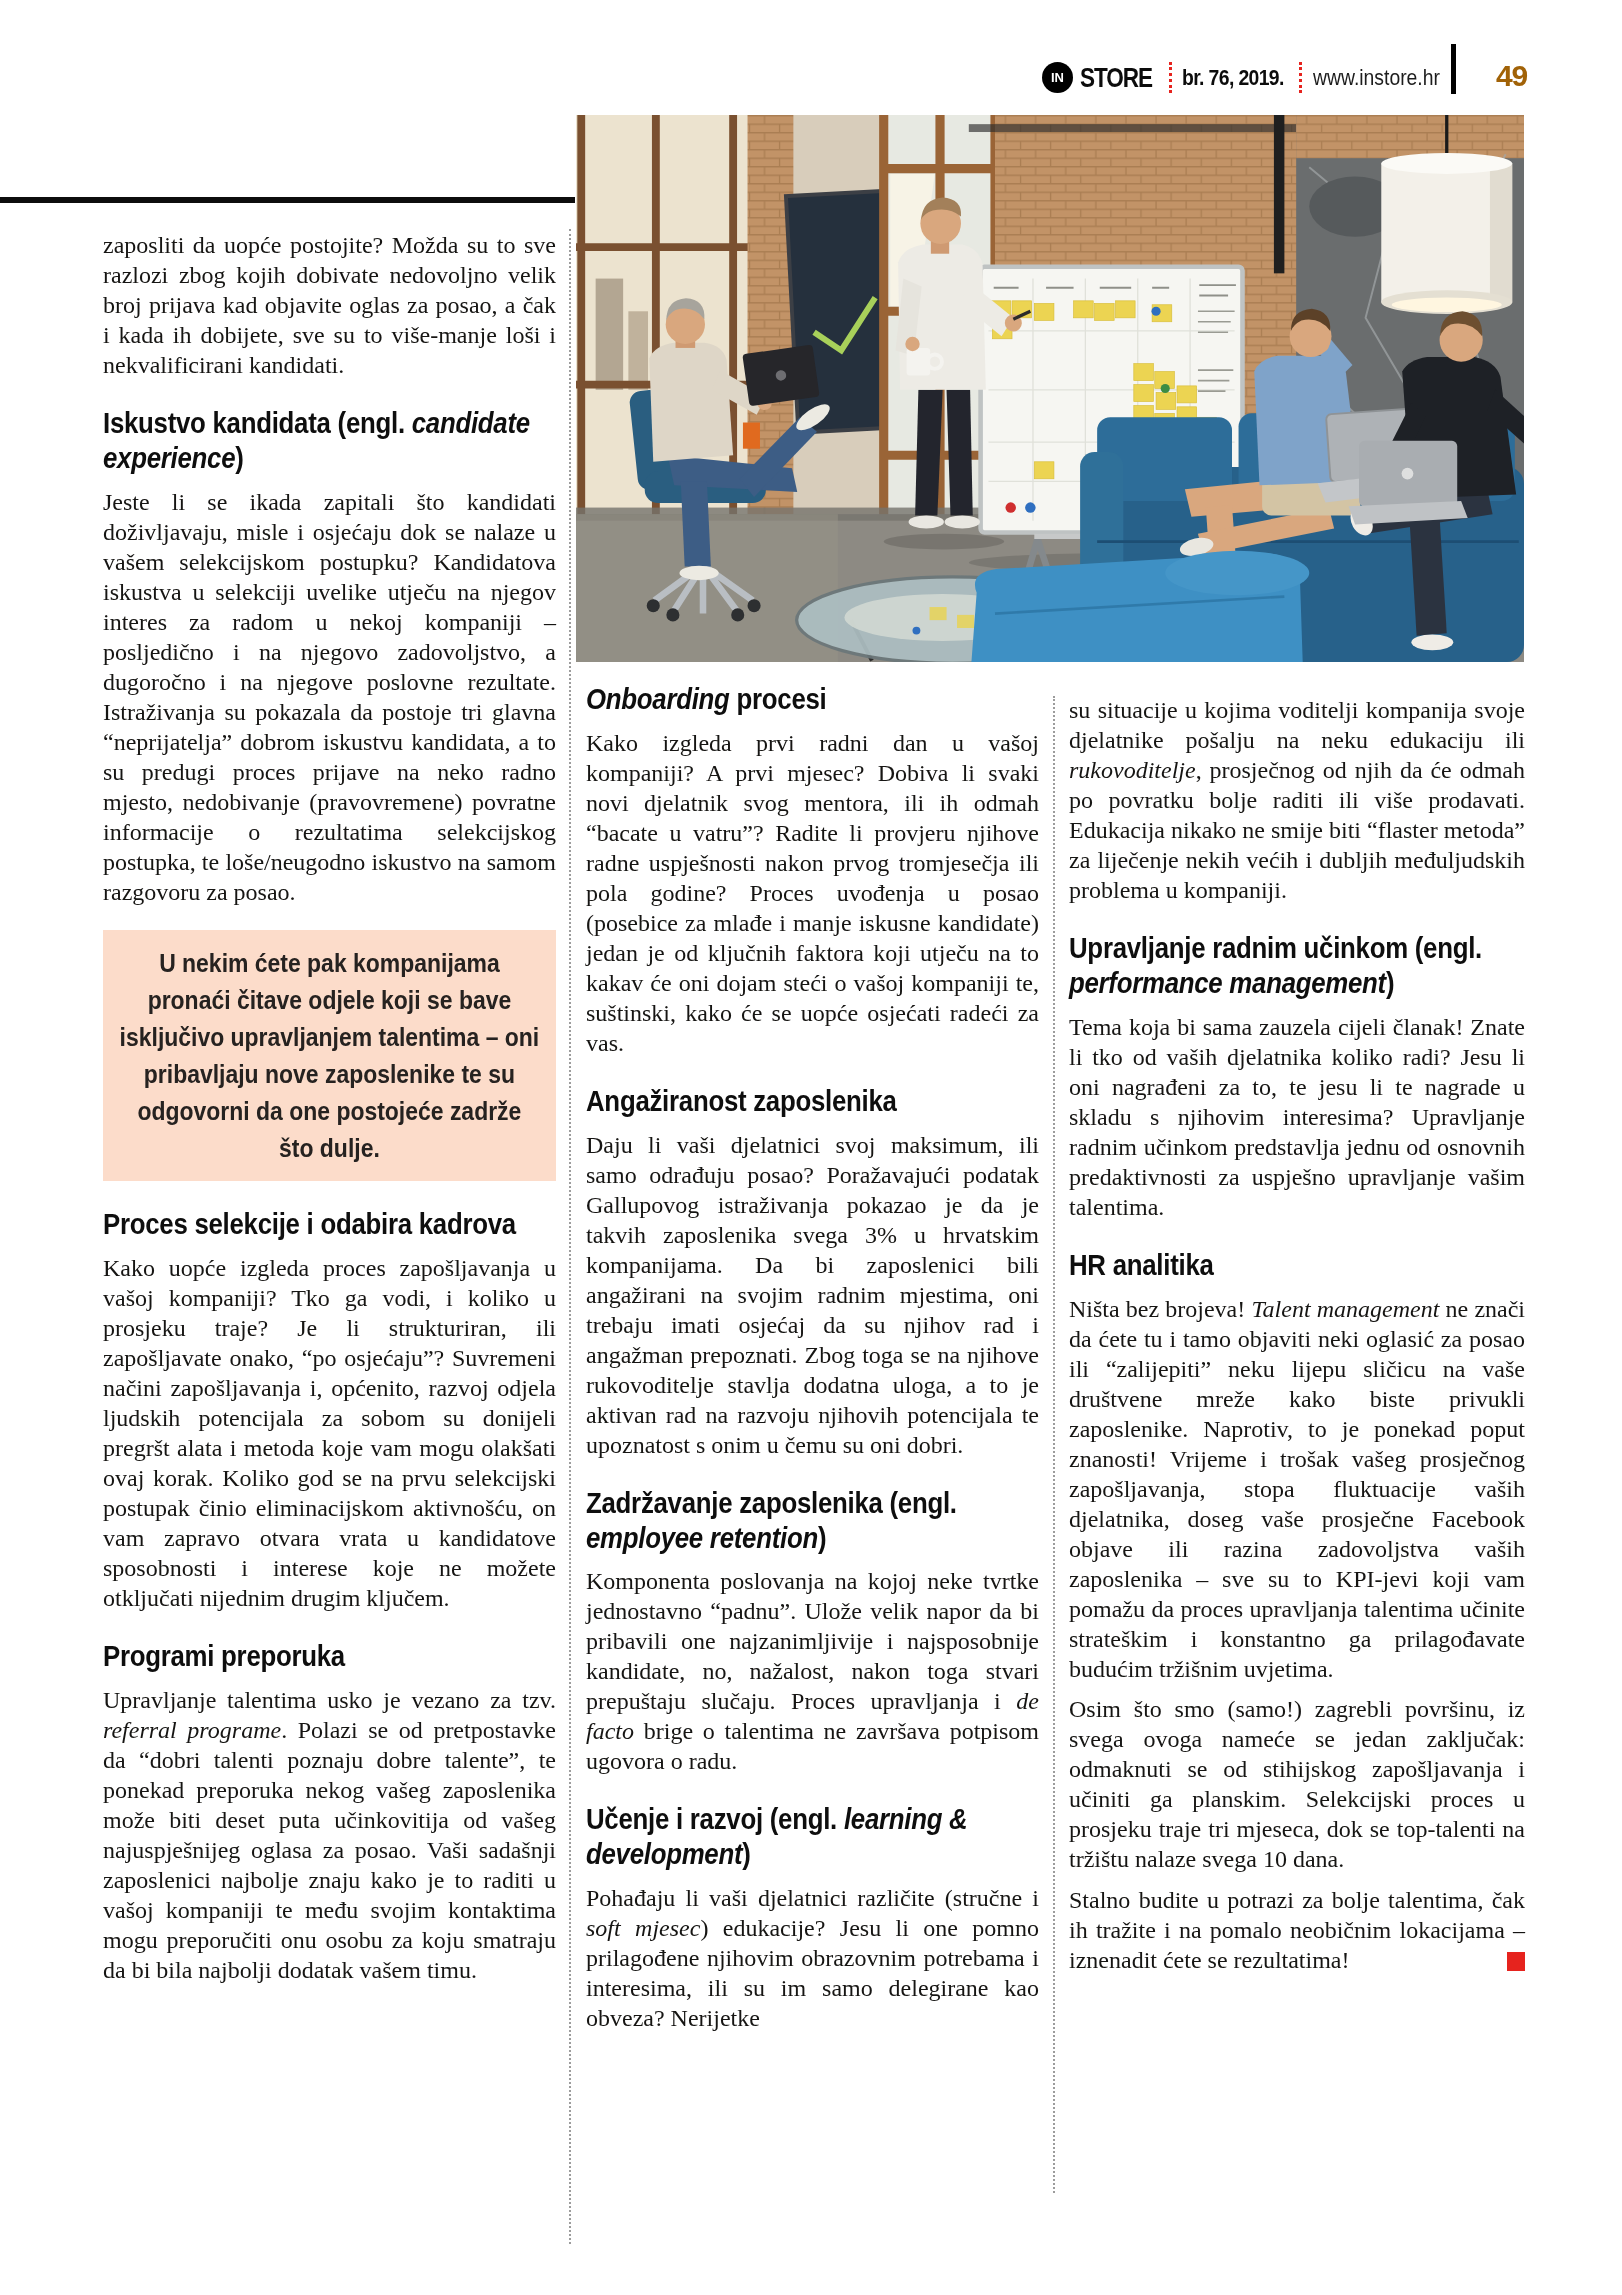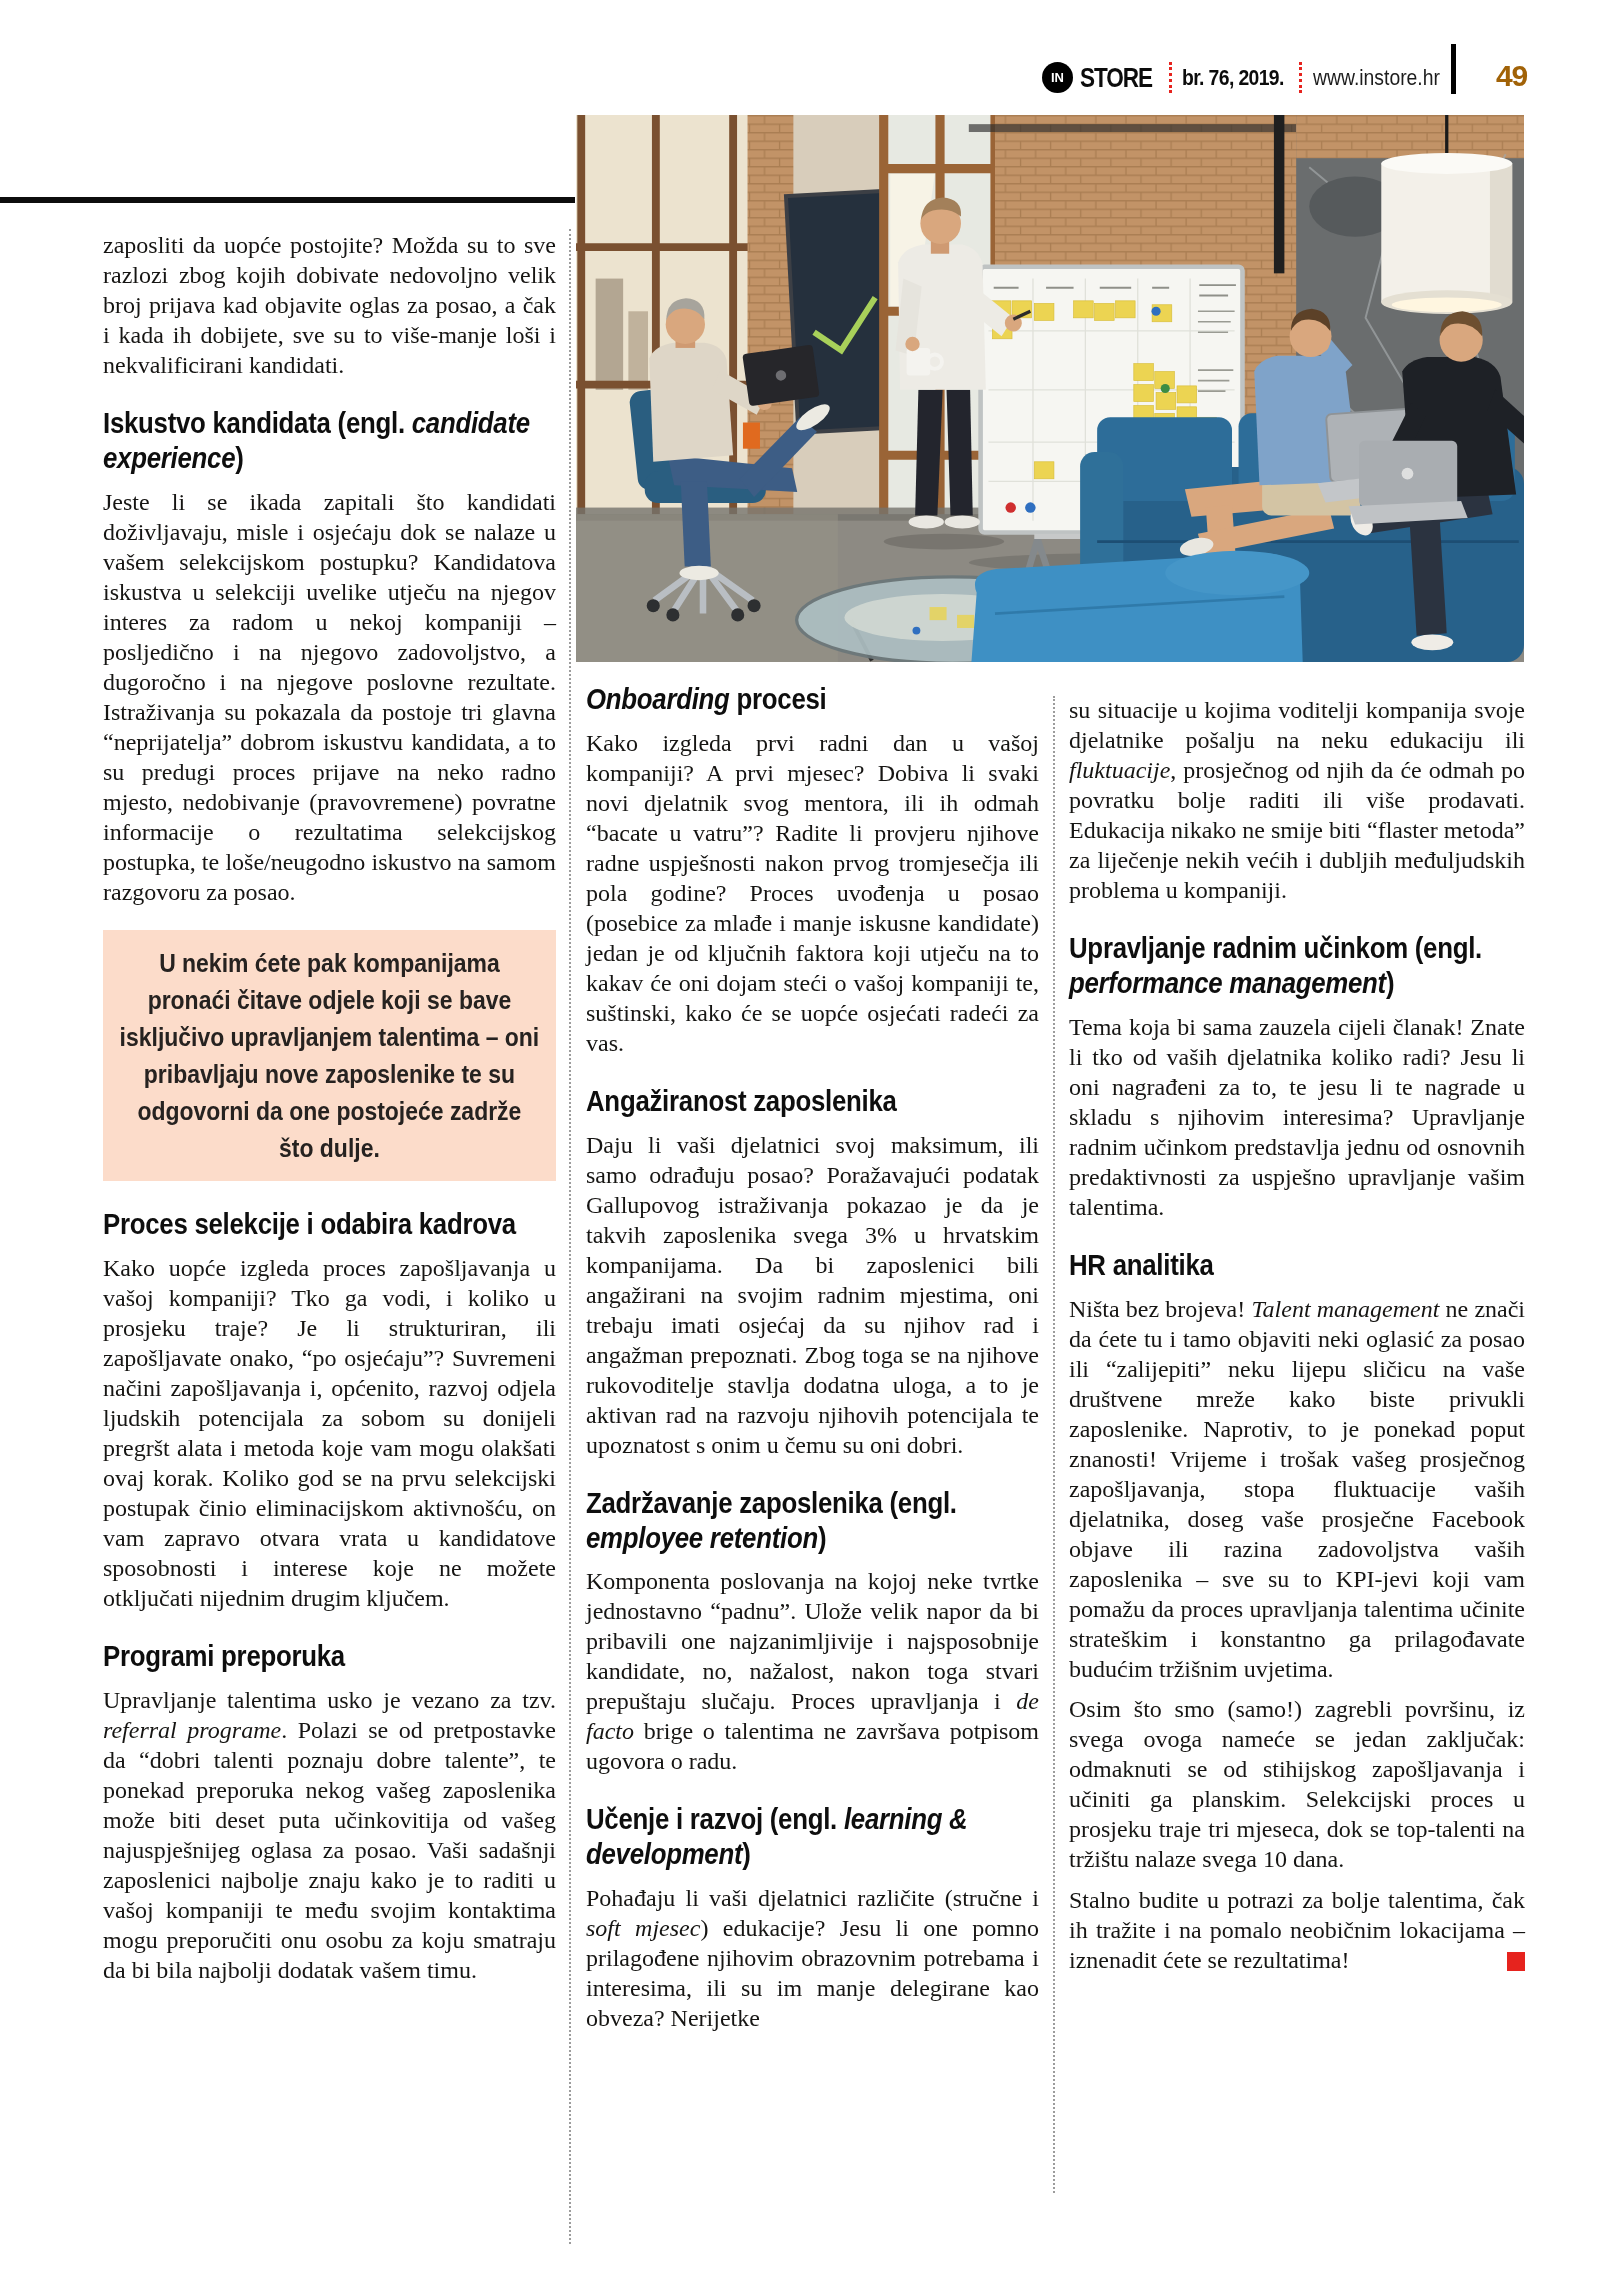--- a/index.html
+++ b/index.html
@@ -311,25 +311,25 @@
   </div>
 
   <div class="col" id="col2">
     <h2 class="h first"><em>Onboarding</em><span> procesi</span></h2>
     <p class="p">Kako izgleda prvi radni dan u vašoj kompaniji? A prvi mjesec? Dobiva li svaki novi djelatnik svog mentora, ili ih odmah “bacate u vatru”? Radite li provjeru njihove radne uspješnosti nakon prvog tromjesečja ili pola godine? Proces uvođenja u posao (posebice za mlađe i manje iskusne kandidate) jedan je od ključnih faktora koji utječu na to kakav će oni dojam steći o vašoj kompaniji te, suštinski, kako će se uopće osjećati radeći za vas.</p>
     <h2 class="h">Angažiranost zaposlenika</h2>
     <p class="p">Daju li vaši djelatnici svoj maksimum, ili samo odrađuju posao? Poražavajući podatak Gallupovog istraživanja pokazao je da je takvih zaposlenika svega 3% u hrvatskim kompanijama. Da bi zaposlenici bili angažirani na svojim radnim mjestima, oni trebaju imati osjećaj da su njihov rad i angažman prepoznati. Zbog toga se na njihove rukovoditelje stavlja dodatna uloga, a to je aktivan rad na razvoju njihovih potencijala te upoznatost s onim u čemu su oni dobri.</p>
     <h2 class="h"><span>Zadržavanje zaposlenika (engl. </span><em>employee retention</em><span>)</span></h2>
     <p class="p"><span>Komponenta poslovanja na kojoj neke tvrtke jednostavno “padnu”. Ulože velik napor da bi pribavili one najzanimljivije i najsposobnije kandidate, no, nažalost, nakon toga stvari prepuštaju slučaju. Proces upravljanja i </span><em>de facto</em><span> brige o talentima ne završava potpisom ugovora o radu.</span></p>
     <h2 class="h"><span>Učenje i razvoj (engl. </span><em>learning &amp; development</em><span>)</span></h2>
-    <p class="p"><span>Pohađaju li vaši djelatnici različite (stručne i </span><em>soft mjesec</em><span>) edukacije? Jesu li one pomno prilagođene njihovim obrazovnim potrebama i interesima, ili su im manje delegirane kao obveza? Nerijetke</span></p>
+    <p class="p"><span>Pohađaju li vaši djelatnici različite (stručne i </span><em>soft mjesec</em><span>) edukacije? Jesu li one pomno prilagođene njihovim obrazovnim potrebama i interesima, ili su im samo delegirane kao obveza? Nerijetke</span></p>
   </div>
 
   <div class="col" id="col3">
-    <p class="p"><span>su situacije u kojima voditelji kompanija svoje djelatnike pošalju na neku edukaciju ili </span><em>fluktuacije</em><span>, prosječnog od njih da će odmah po povratku bolje raditi ili više prodavati. Edukacija nikako ne smije biti “flaster metoda” za liječenje nekih većih i dubljih međuljudskih problema u kompaniji.</span></p>
+    <p class="p"><span>su situacije u kojima voditelji kompanija svoje djelatnike pošalju na neku edukaciju ili </span><em>rukovoditelje</em><span>, prosječnog od njih da će odmah po povratku bolje raditi ili više prodavati. Edukacija nikako ne smije biti “flaster metoda” za liječenje nekih većih i dubljih međuljudskih problema u kompaniji.</span></p>
     <h2 class="h"><span>Upravljanje radnim učinkom (engl. </span><em>performance management</em><span>)</span></h2>
     <p class="p">Tema koja bi sama zauzela cijeli članak! Znate li tko od vaših djelatnika koliko radi? Jesu li oni nagrađeni za to, te jesu li te nagrade u skladu s njihovim interesima? Upravljanje radnim učinkom predstavlja jednu od osnovnih predaktivnosti za uspješno upravljanje vašim talentima.</p>
     <h2 class="h">HR analitika</h2>
     <p class="p"><span>Ništa bez brojeva! </span><em>Talent management</em><span> ne znači da ćete tu i tamo objaviti neki oglasić za posao ili “zalijepiti” neku lijepu sličicu na vaše društvene mreže kako biste privukli zaposlenike. Naprotiv, to je ponekad poput znanosti! Vrijeme i trošak vašeg prosječnog zapošljavanja, stopa fluktuacije vaših djelatnika, doseg vaše prosječne Facebook objave ili razina zadovoljstva vaših zaposlenika – sve su to KPI-jevi koji vam pomažu da proces upravljanja talentima učinite strateškim i konstantno ga prilagođavate budućim tržišnim uvjetima.</span></p>
     <p class="p">Osim što smo (samo!) zagrebli površinu, iz svega ovoga nameće se jedan zaključak: odmaknuti se od stihijskog zapošljavanja i učiniti ga planskim. Selekcijski proces u prosjeku traje tri mjeseca, dok se top-talenti na tržištu nalaze svega 10 dana.</p>
     <p class="p">
       <span>Stalno budite u potrazi za bolje talentima, čak ih tražite i na pomalo neobičnim lokacijama – iznenadit ćete se rezultatima!</span>
       <span class="endmark" style="background: rgb(230, 35, 30);"></span>
     </p>
   </div>

